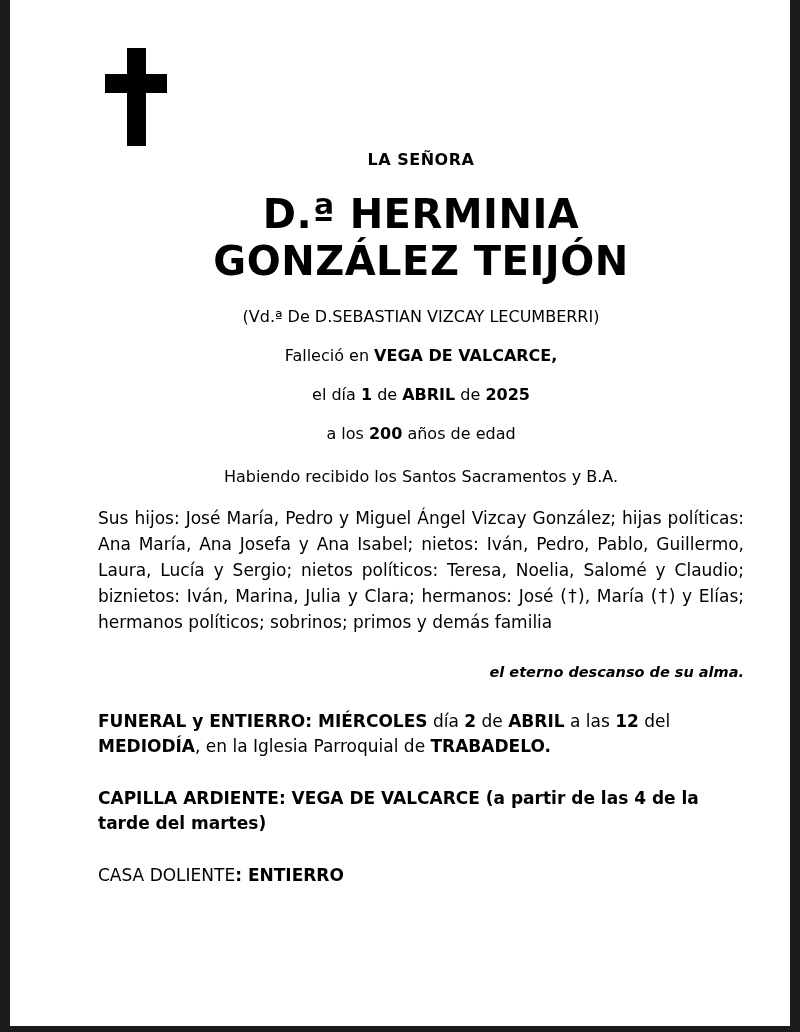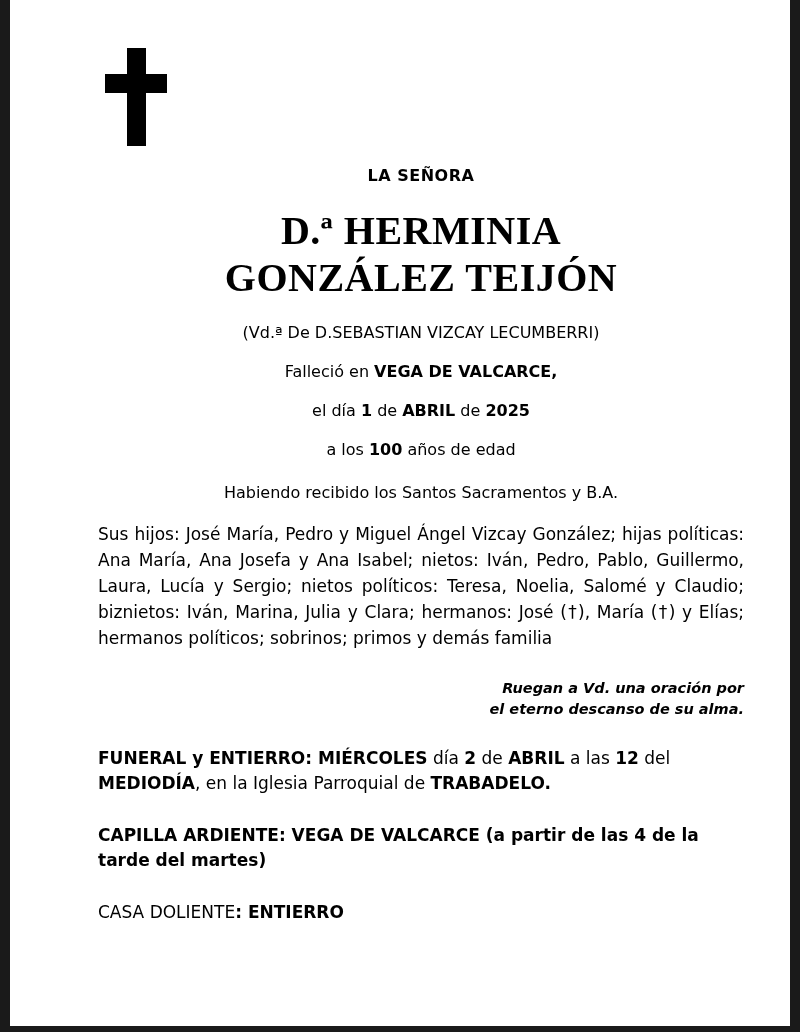--- a/index.html
+++ b/index.html
@@ -69,38 +69,37 @@
     top: 26px;
     width: 62px;
     height: 19px;
     background: #000;
   }
 
   .content {
     position: absolute;
     left: 88px;
     right: 46px;
-    top: 16px;
+    top: 0;
   }
 
   .senora {
     text-align: center;
     font-weight: bold;
     font-size: 16px;
     letter-spacing: 0.5px;
     margin-top: 150px;
   }
   .name {
     text-align: center;
     font-weight: bold;
     font-size: 40px;
     line-height: 1.18;
     margin-top: 22px;
     letter-spacing: 0.5px;
-    font-family: Liberation Serif, serif;
   }
   .widow {
     text-align: center;
     font-weight: normal;
     font-size: 16px;
     margin-top: 22px;
   }
   .line {
     text-align: center;
     font-size: 16px;
@@ -170,30 +169,29 @@
 
       <div class="line">
         <span>Falleció en </span><b>VEGA DE VALCARCE,</b>
       </div>
 
       <div class="line">
         <span>el día </span><b>1</b><span> de </span><b>ABRIL</b><span> de </span><b>2025</b>
       </div>
 
       <div class="line">
-        <span>a los </span><b>100</b><span> años de edad</span>
+        <span>a los </span><b>200</b><span> años de edad</span>
       </div>
 
       <div class="sacraments">Habiendo recibido los Santos Sacramentos y B.A.</div>
 
 
       <div class="family">Sus hijos: José María, Pedro y Miguel Ángel Vizcay González; hijas políticas: Ana María, Ana Josefa y Ana Isabel; nietos: Iván, Pedro, Pablo, Guillermo, Laura, Lucía y Sergio; nietos políticos: Teresa, Noelia, Salomé y Claudio; biznietos: Iván, Marina, Julia y Clara; hermanos: José (†), María (†) y Elías; hermanos políticos; sobrinos; primos y demás familia</div>
 
       <div class="prayer">
-        <div>Ruegan a Vd. una oración por</div>
         <div>el eterno descanso de su alma.</div>
       </div>
 
       <div class="service">
         <b>FUNERAL y ENTIERRO: MIÉRCOLES</b><span> día </span><b>2</b><span> de </span><b>ABRIL</b><span> a las </span><b>12</b><span>   del </span><b>MEDIODÍA</b><span>, en la Iglesia Parroquial de </span><b>TRABADELO.</b>
       </div>
 
       <div class="service spaced">
         <b>CAPILLA ARDIENTE</b><b>:  VEGA DE VALCARCE (a partir de las 4 de la tarde del martes)</b>
       </div>

